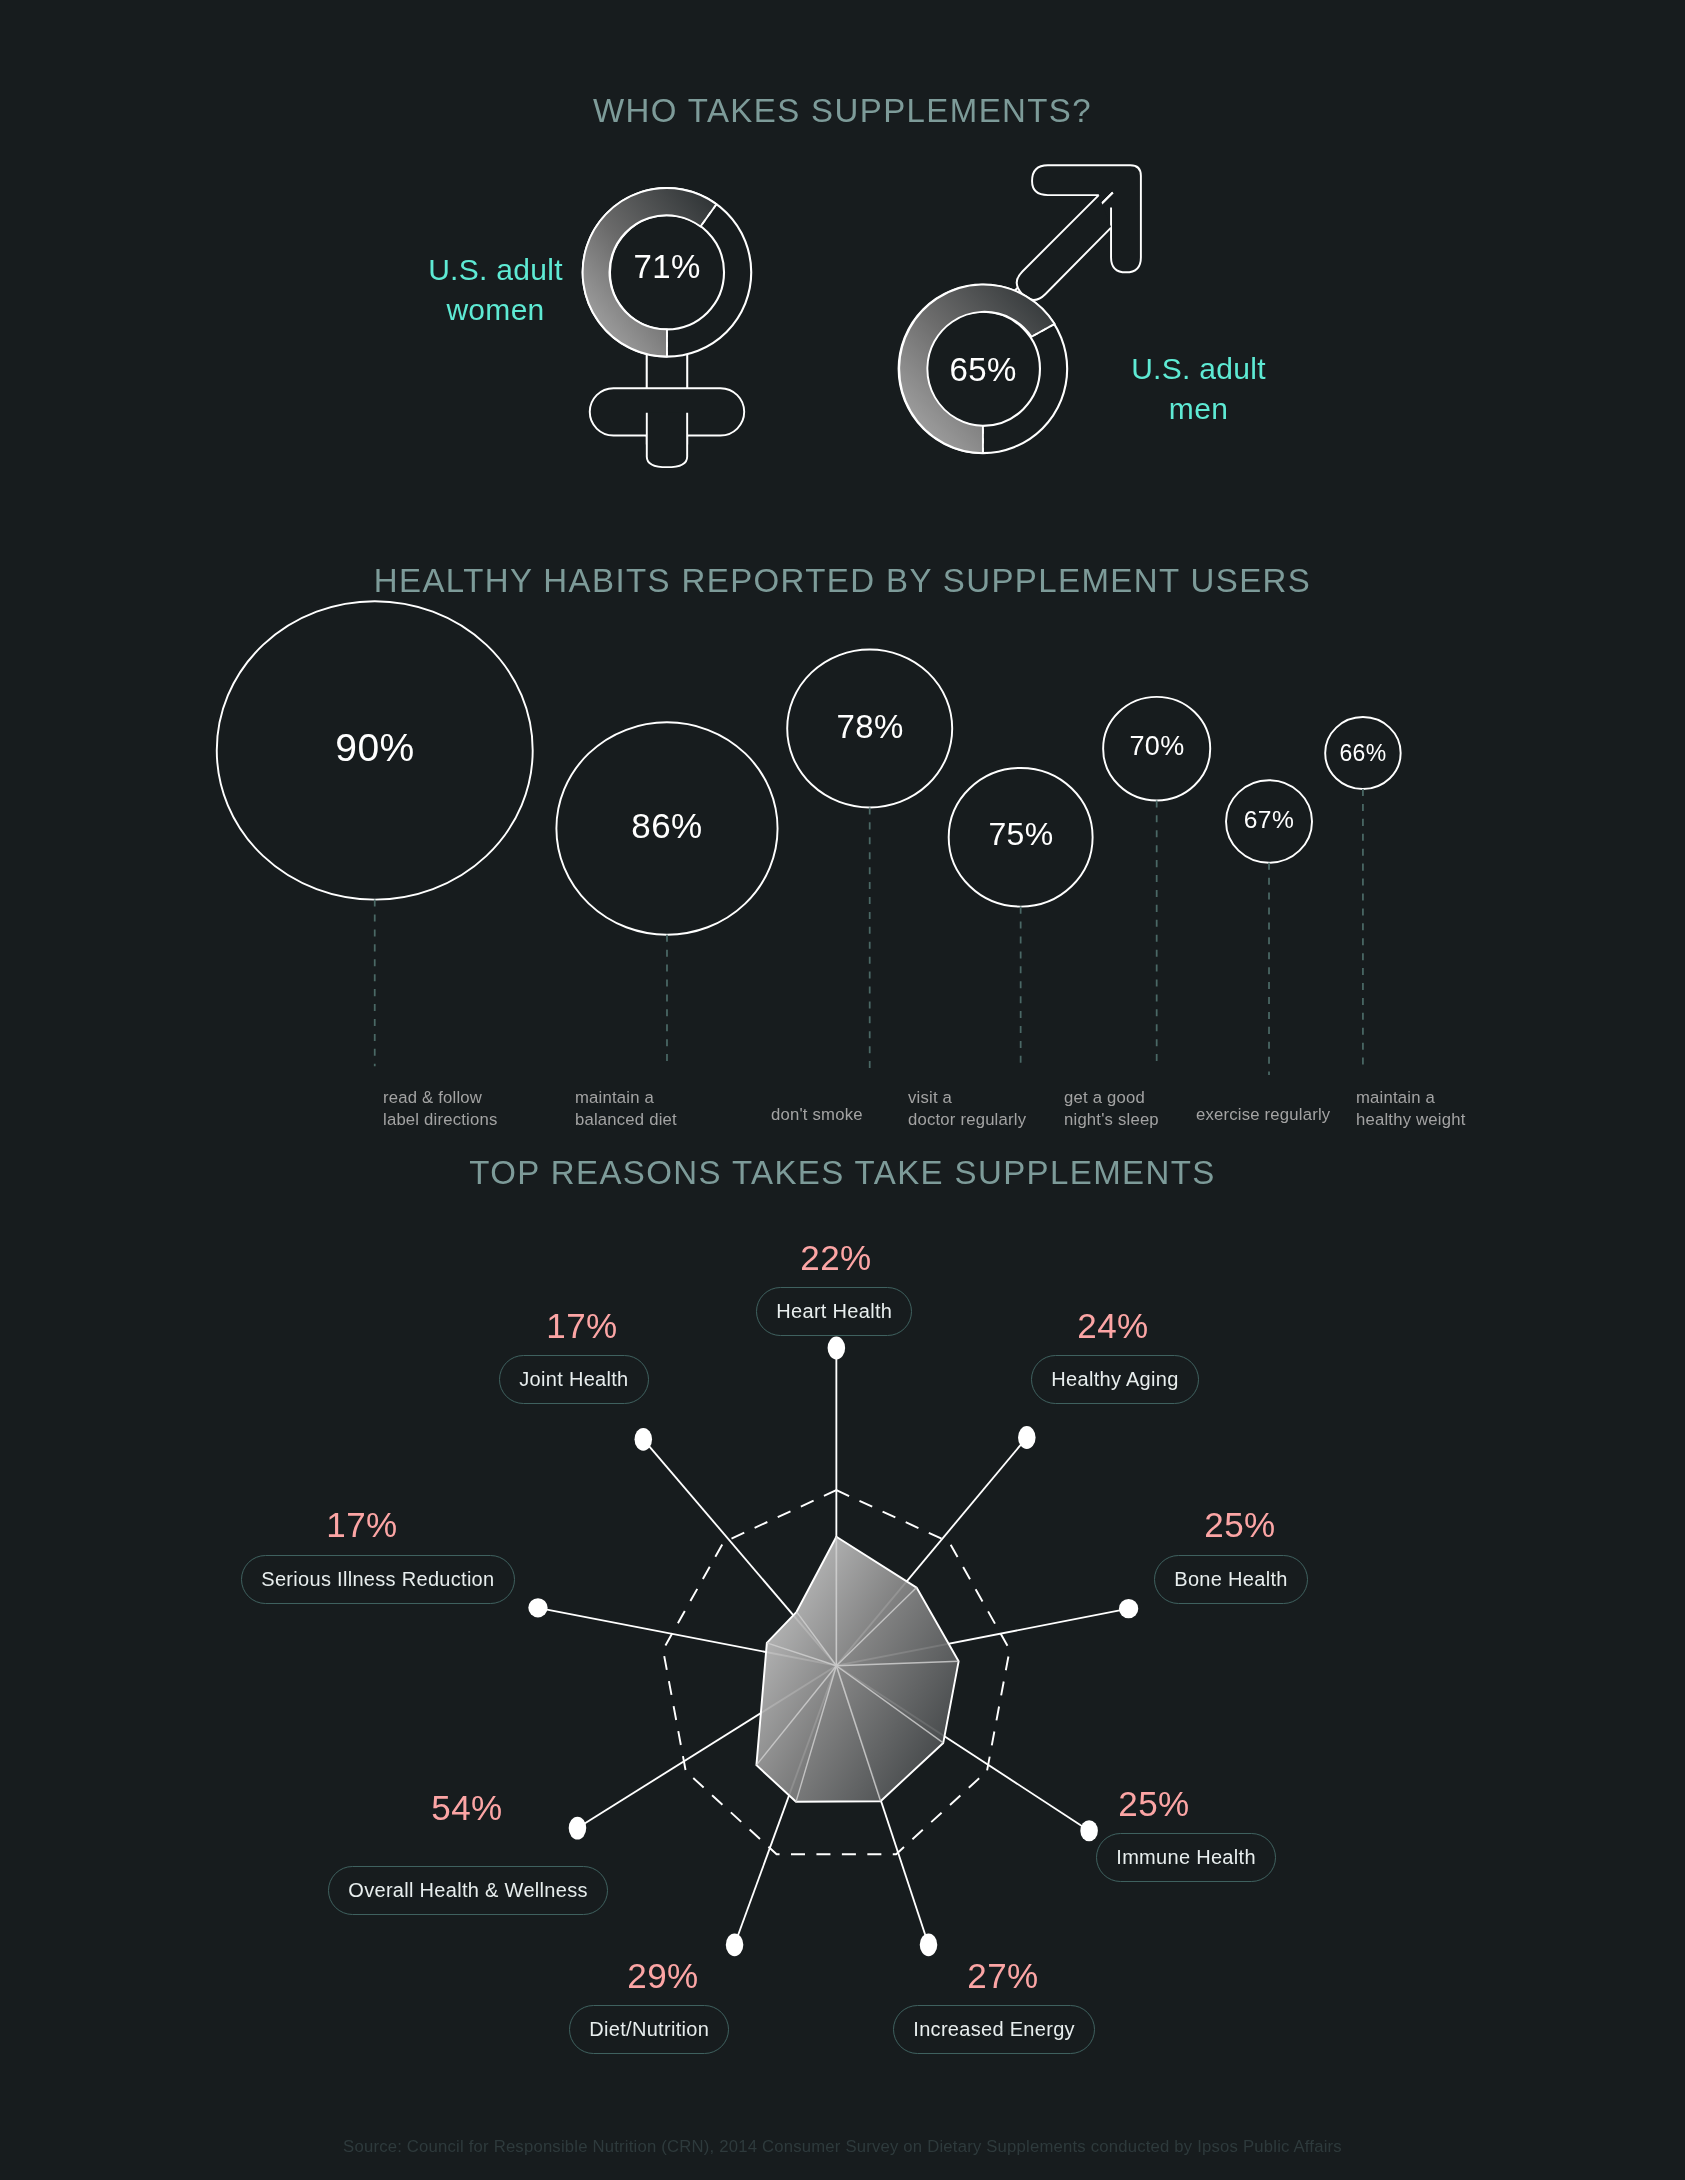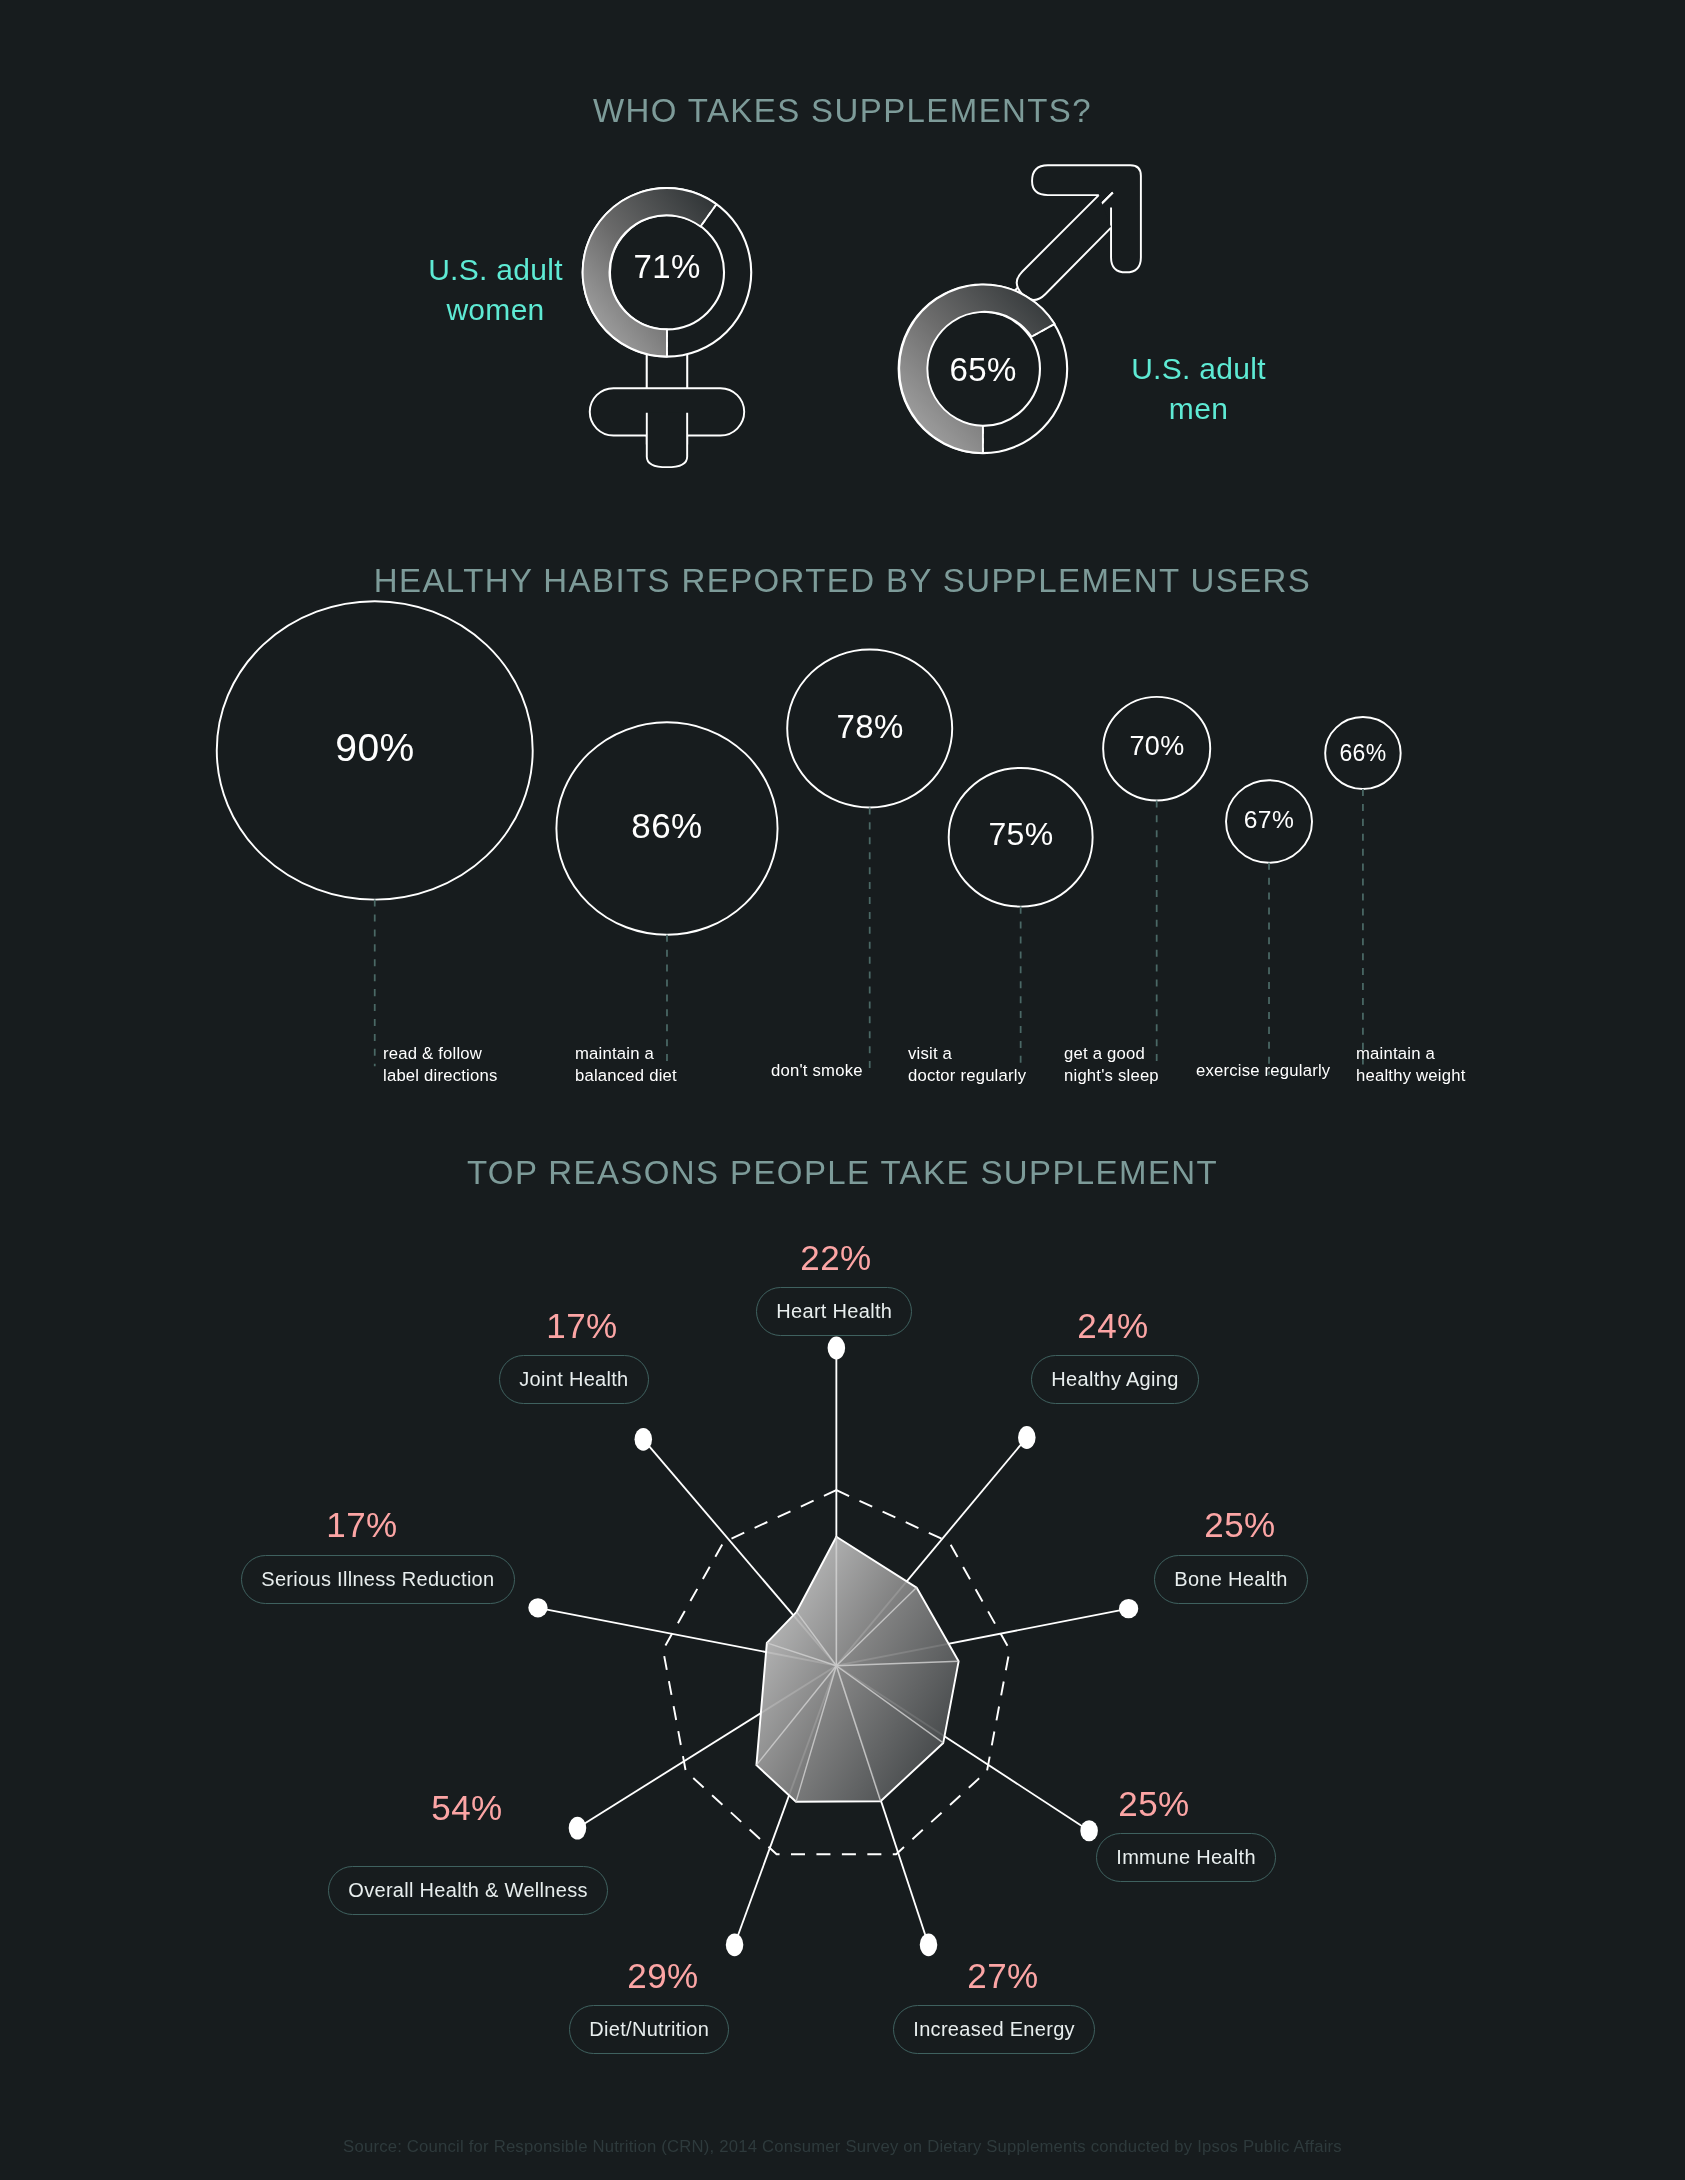--- a/index.html
+++ b/index.html
@@ -34,22 +34,22 @@
   }
   #women-pct { left: 597px; top: 248px; width: 140px; }
   #men-pct   { left: 913px; top: 351px; width: 140px; }
 
   
   .habit-pct {
     position: absolute; color: #ffffff; text-align: center; white-space: nowrap;
     letter-spacing: 0.4px;
   }
   .habit-cap {
-    position: absolute; color: #ffffff; font-size: 16.7px; line-height: 1.32;
-    letter-spacing: 0.2px; white-space: pre-line;
+    position: absolute; color: #a3a3a3; font-size: 16.7px; line-height: 1.32;
+    letter-spacing: 0.2px; white-space: pre-line; margin-top: 44px;
   }
 
   
   .rad-pct {
     position: absolute; color: #fca5a5; font-size: 35px; text-align: center;
     white-space: nowrap; letter-spacing: 0.4px;
   }
   .rad-pill {
     position: absolute; display: flex; align-items: center; justify-content: center;
     border: 1.4px solid #3f615f; border-radius: 35px; height: 49px;
@@ -177,21 +177,21 @@
 balanced diet</div>
   <div class="habit-cap" style="left:771px; top:1060px;">don't smoke</div>
   <div class="habit-cap" style="left:908px; top:1043px;">visit a
 doctor regularly</div>
   <div class="habit-cap" style="left:1064px; top:1043px;">get a good
 night's sleep</div>
   <div class="habit-cap" style="left:1196px; top:1060px;">exercise regularly</div>
   <div class="habit-cap" style="left:1356px; top:1043px;">maintain a
 healthy weight</div>
 
-  <div class="sec-title" id="title-top">TOP REASONS PEOPLE TAKE SUPPLEMENT</div>
+  <div class="sec-title" id="title-top">TOP REASONS TAKES TAKE SUPPLEMENTS</div>
 
   <svg width="1685" height="2180" style="top:0;" viewBox="0 0 1920 2484">
     <defs>
       <linearGradient id="gRadar" x1="0" y1="0.15" x2="1" y2="0.95">
         <stop offset="0%" stop-color="#d6d6d6"></stop>
         <stop offset="45%" stop-color="#8b8b8b"></stop>
         <stop offset="100%" stop-color="#3a3e40"></stop>
       </linearGradient>
     </defs>
 

